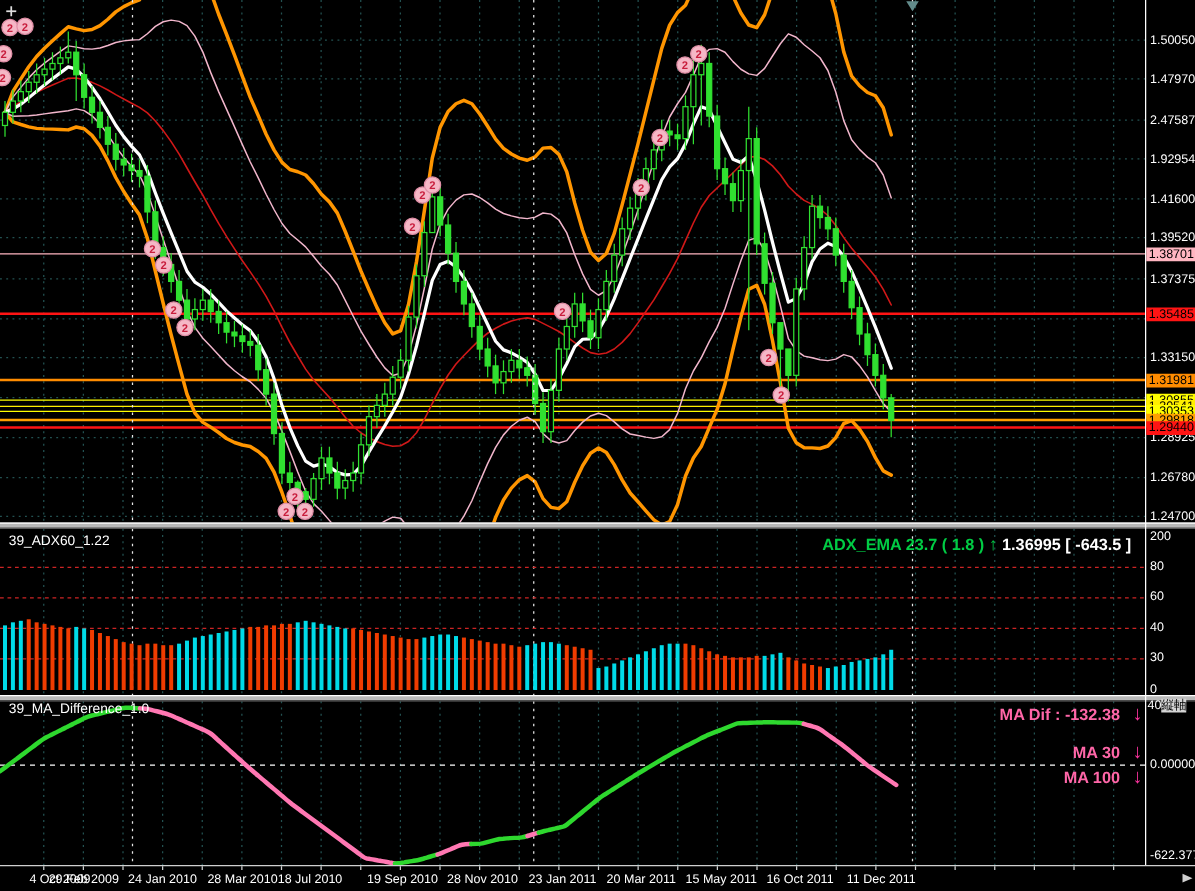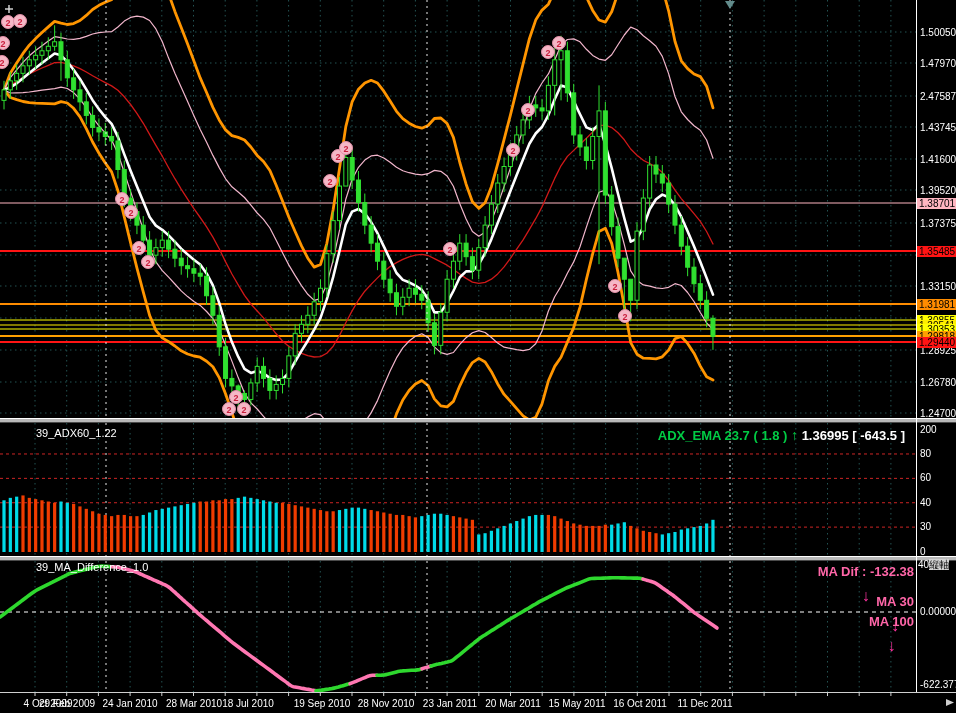--- a/index.html
+++ b/index.html
@@ -7,27 +7,27 @@
          font-family:"Liberation Sans",sans-serif;}
   svg{position:absolute;left:0;top:0;}
   .sep{position:absolute;left:0;width:956px;height:3px;background:#b8b8b8;
        border-top:1px solid #fff;border-bottom:1px solid #4a4a4a;}
   .axis-line{position:absolute;top:0;height:692px;width:1px;background:#ffffff;left:916px;}
   .bottom-line{position:absolute;top:692px;left:0;width:956px;height:1px;background:#cfcfcf;}
   .alab{position:absolute;left:920px;color:#fff;font-size:10px;line-height:11px;white-space:nowrap;}
   .tag{position:absolute;left:917px;width:39px;color:#000;font-size:10px;line-height:11px;
        padding-left:2px;white-space:nowrap;}
   .dlab{position:absolute;top:698px;color:#fff;font-size:10px;white-space:nowrap;transform:translateX(-50%);}
-  .plabel{position:absolute;color:#fff;font-size:11px;white-space:nowrap;margin-left:29px;}
+  .plabel{position:absolute;color:#fff;font-size:11px;white-space:nowrap;}
   .adx-status{position:absolute;top:427px;right:51px;font-size:13px;font-weight:bold;white-space:nowrap;}
   .adx-green{color:#00cc44;}
   .adx-arrow{color:#00cc44;font-size:14px;}
   .adx-white{color:#ffffff;margin-top:42px;}
   .ma-row{position:absolute;right:42px;display:flex;align-items:center;gap:10px;
-          font-size:13px;font-weight:bold;color:#ff66a8;flex-direction:column;}
+          font-size:13px;font-weight:bold;color:#ff66a8;}
   .ma-arrow{color:#ff33a0;font-size:16px;line-height:14px;}
   .md-top{position:absolute;left:918px;font-size:10px;line-height:12px;color:#fff;white-space:nowrap;}
   .md-hl{background:#d4d4d4;color:#000;}
 </style>
 </head>
 <body>
 
 <div class="chart">
   <svg id="cv" width="956" height="713">
       <clipPath id="cpm">
@@ -624,21 +624,21 @@
   <div class="md-top" style="top:559px">
     <span>40</span><span class="md-hl">縦軸</span>
   </div>
   <div class="alab" style="top:606px">0.00000</div>
   <div class="alab" style="top:679px">-622.377</div>
 
   <div id="gen">
       <div class="alab" style="top:27px">1.50050</div>
       <div class="alab" style="top:58px">1.47970</div>
       <div class="alab" style="top:91px">2.47587</div>
-      <div class="alab" style="top:122px">1.43745</div>
+      <div class="alab" style="top:122px">1.92954</div>
       <div class="alab" style="top:154px">1.41600</div>
       <div class="alab" style="top:185px">1.39520</div>
       <div class="alab" style="top:218px">1.37375</div>
       <div class="alab" style="top:281px">1.33150</div>
       <div class="alab" style="top:345px">1.28925</div>
       <div class="alab" style="top:377px">1.26780</div>
       <div class="alab" style="top:408px">1.24700</div>
       <div class="tag" style="top:198px;background:#ffb6c1">1.38701</div>
       <div class="tag" style="top:246px;background:#ff1414">1.35485</div>
       <div class="tag" style="top:299px;background:#ff8c00">1.31981</div>

